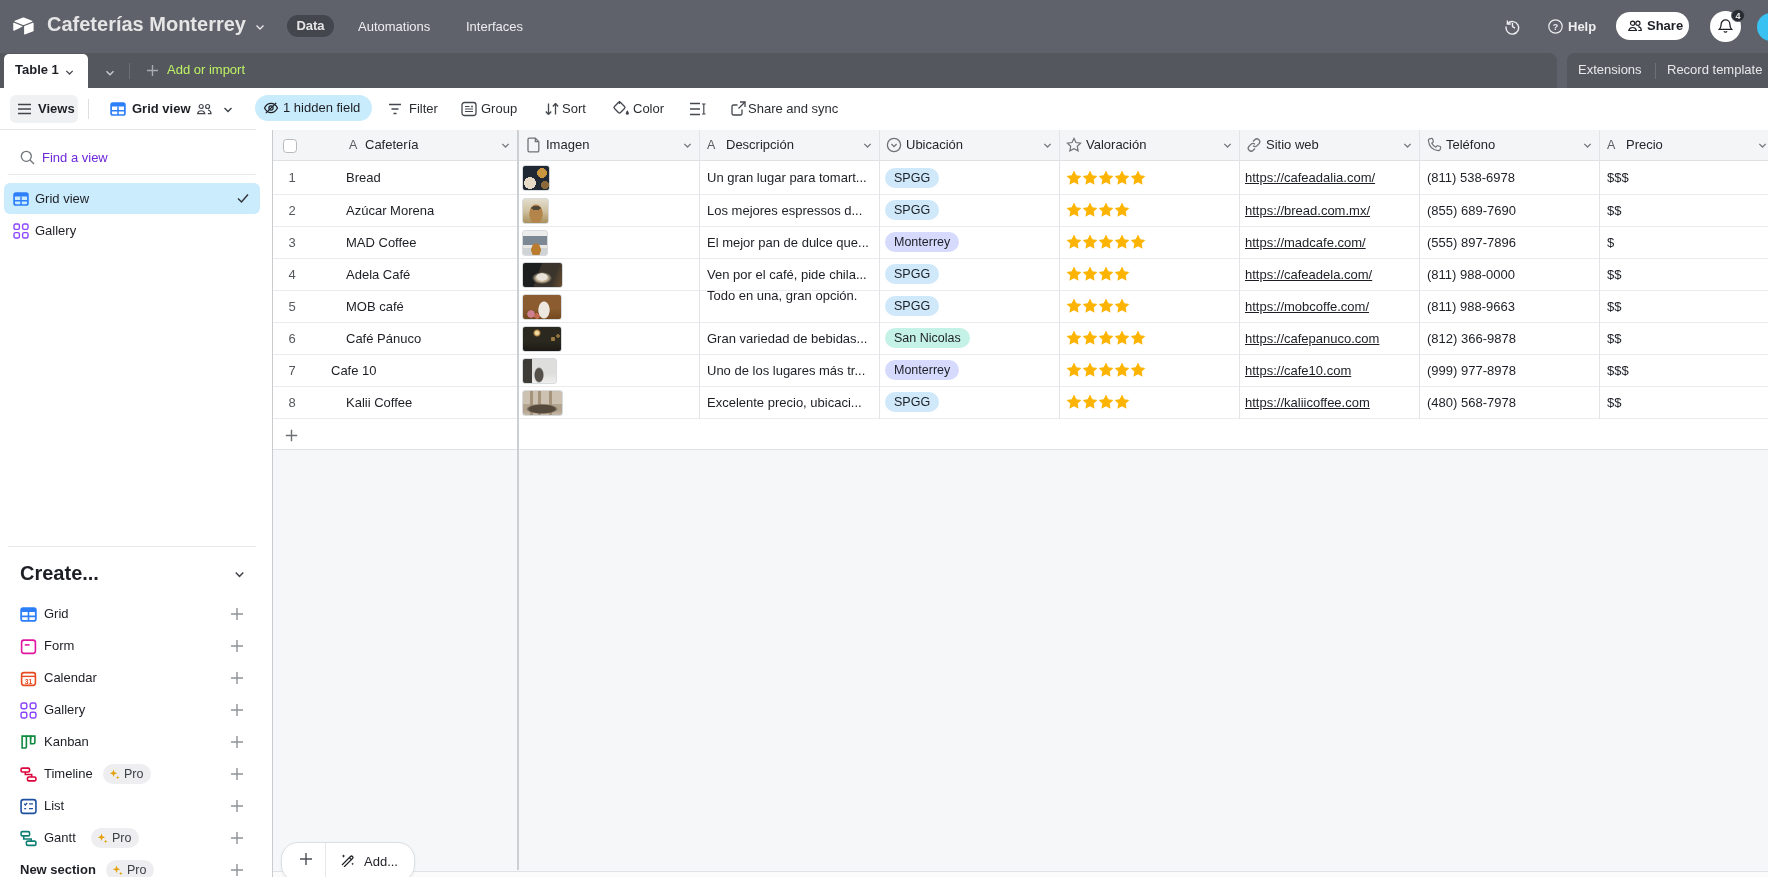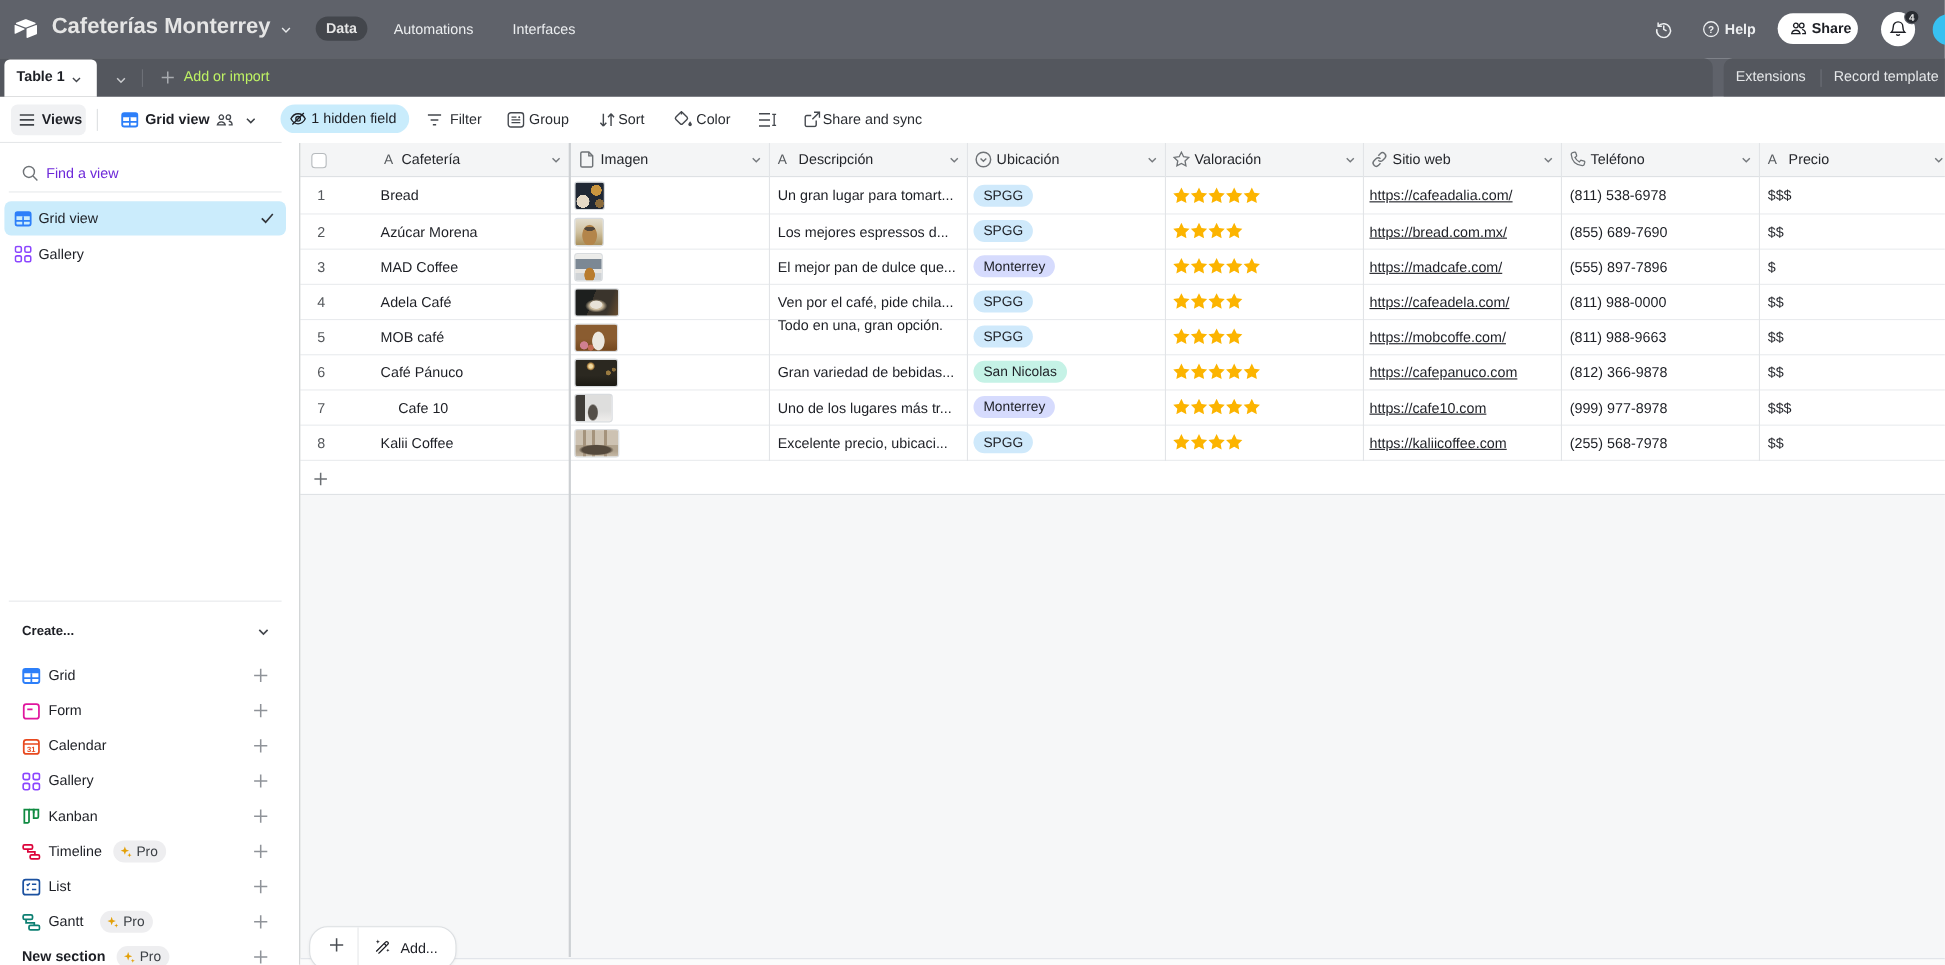--- a/index.html
+++ b/index.html
@@ -182,21 +182,21 @@
  <svg class="abs" style="left:13px;top:92px" width="16" height="16" viewBox="0 0 16 16">
       <g stroke="#8b46ff" stroke-width="1.4" fill="none">
         <rect x="1" y="1" width="5.4" height="5.4" rx="1.6"></rect>
         <rect x="9.6" y="1" width="5.4" height="5.4" rx="1.6"></rect>
         <rect x="1" y="9.6" width="5.4" height="5.4" rx="1.6"></rect>
         <rect x="9.6" y="9.6" width="5.4" height="5.4" rx="1.6"></rect>
       </g>
     </svg>
  <div class="abs" style="left:35px;top:84px;line-height:31px;font-weight:500">Gallery</div>
  <div class="abs" style="left:8px;top:415px;width:248px;height:1px;background:#e7e9eb"></div>
- <div class="abs" style="left:20px;top:432px;font-size:12px;font-weight:700;line-height:20px">Create...</div>
+ <div class="abs" style="left:20px;top:432px;font-size:20px;font-weight:700;line-height:20px">Create...</div>
  <svg class="abs" style="left:233px;top:437px" width="13" height="13" viewBox="0 0 12 12">
       <path d="M2.5 4.2 L6 7.7 L9.5 4.2" stroke="#44474d" stroke-width="1.4" fill="none"></path>
     </svg>
  <div class="sideitem" style="top:467px">
       <svg class="sicon" viewBox="0 0 16 16">
         <use href="#ic-grid"></use>
       </svg>
       <div class="sitxt">Grid</div>
       <svg class="splus" viewBox="0 0 16 16">
         <path d="M8 2 V14 M2 8 H14" stroke="#8f9399" stroke-width="1.4"></path>
@@ -504,21 +504,21 @@
 <svg class="star" style="left:842px;top:200px" viewBox="0 0 18 17">
       <use href="#st"></use>
     </svg>
 <svg class="star" style="left:858px;top:200px" viewBox="0 0 18 17">
       <use href="#st"></use>
     </svg>
 <div class="abs link" style="left:973px;top:193px;line-height:31px">https://cafepanuco.com</div>
 <div class="abs" style="left:1155px;top:193px;line-height:31px">(812) 366-9878</div>
 <div class="abs" style="left:1335px;top:193px;line-height:31px">$$</div>
 <div class="rownum" style="left:0;top:225px;line-height:31px">7</div>
-<div class="abs" style="left:90px;top:225px;line-height:31px">Cafe 10</div>
+<div class="abs" style="left:59px;top:225px;line-height:31px">Cafe 10</div>
 <div class="thumb" style="left:250px;top:228px;width:35px;background:linear-gradient(90deg,#3f3c38 0 9px,transparent 9px),radial-gradient(ellipse 5px 8px at 16px 16px,#55504a 80%,transparent),linear-gradient(180deg,#dededd 0 60%,#efeeec)"></div>
 <div class="abs" style="left:435px;top:225px;line-height:31px;width:164px;overflow:hidden;white-space:nowrap">Uno de los lugares más tr...</div>
 <div class="tag" style="left:613px;top:230px;background:#d6dbfd">Monterrey</div>
 <svg class="star" style="left:794px;top:232px" viewBox="0 0 18 17">
       <use href="#st"></use>
     </svg>
 <svg class="star" style="left:810px;top:232px" viewBox="0 0 18 17">
       <use href="#st"></use>
     </svg>
 <svg class="star" style="left:826px;top:232px" viewBox="0 0 18 17">
@@ -544,21 +544,21 @@
 <svg class="star" style="left:810px;top:264px" viewBox="0 0 18 17">
       <use href="#st"></use>
     </svg>
 <svg class="star" style="left:826px;top:264px" viewBox="0 0 18 17">
       <use href="#st"></use>
     </svg>
 <svg class="star" style="left:842px;top:264px" viewBox="0 0 18 17">
       <use href="#st"></use>
     </svg>
 <div class="abs link" style="left:973px;top:257px;line-height:31px">https://kaliicoffee.com</div>
-<div class="abs" style="left:1155px;top:257px;line-height:31px">(255) 568-7978</div>
+<div class="abs" style="left:1155px;top:257px;line-height:31px">(480) 568-7978</div>
 <div class="abs" style="left:1335px;top:257px;line-height:31px">$$</div>
 <svg class="abs" style="left:13px;top:299px" width="13" height="13" viewBox="0 0 13 13">
       <path d="M6.5 0.8 V12.2 M0.8 6.5 H12.2" stroke="#6b6f73" stroke-width="1.4"></path>
     </svg>
 </div>
 <svg width="0" height="0" style="position:absolute">
     <defs>
 <symbol id="ic-grid" viewBox="0 0 16 16">
         <rect x="1.1" y="2" width="13.8" height="12" rx="1.8" stroke="#2d7ff9" stroke-width="1.7" fill="none"></rect>
         <path d="M1.1 3.4 a1.8 1.8 0 0 1 1.8-1.5 h10.2 a1.8 1.8 0 0 1 1.8 1.5 v2.2 H1.1z" fill="#2d7ff9"></path>

